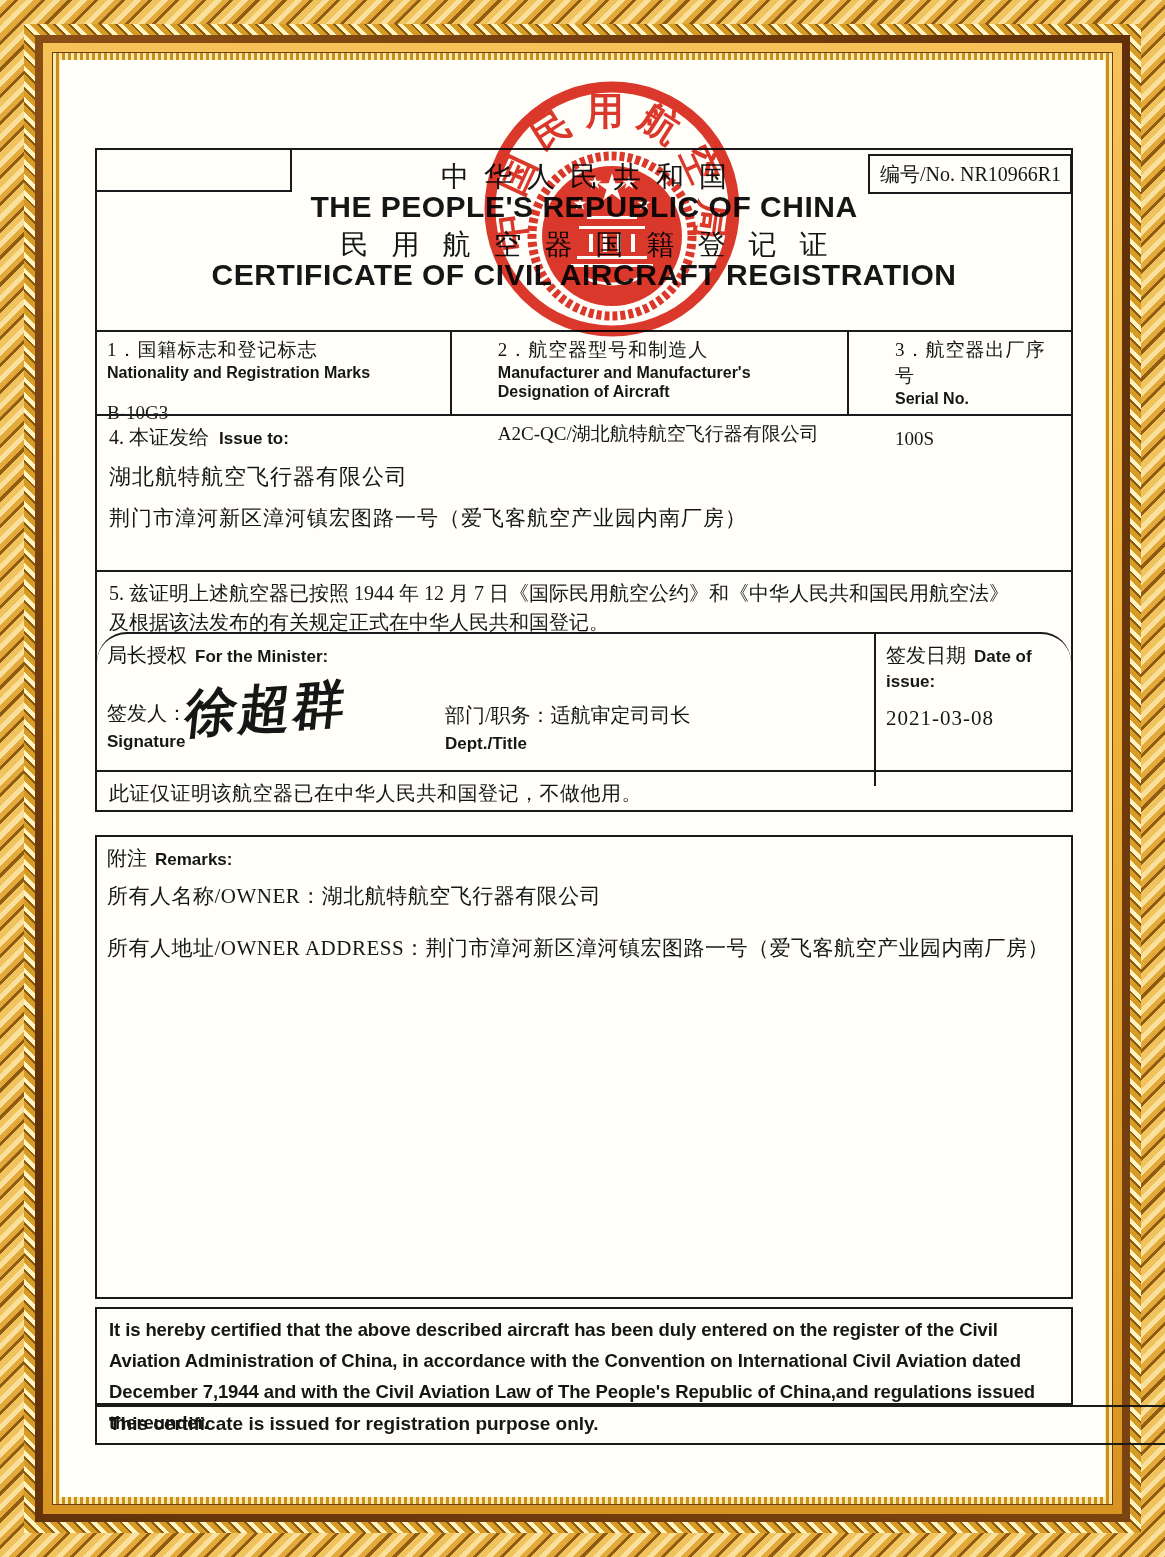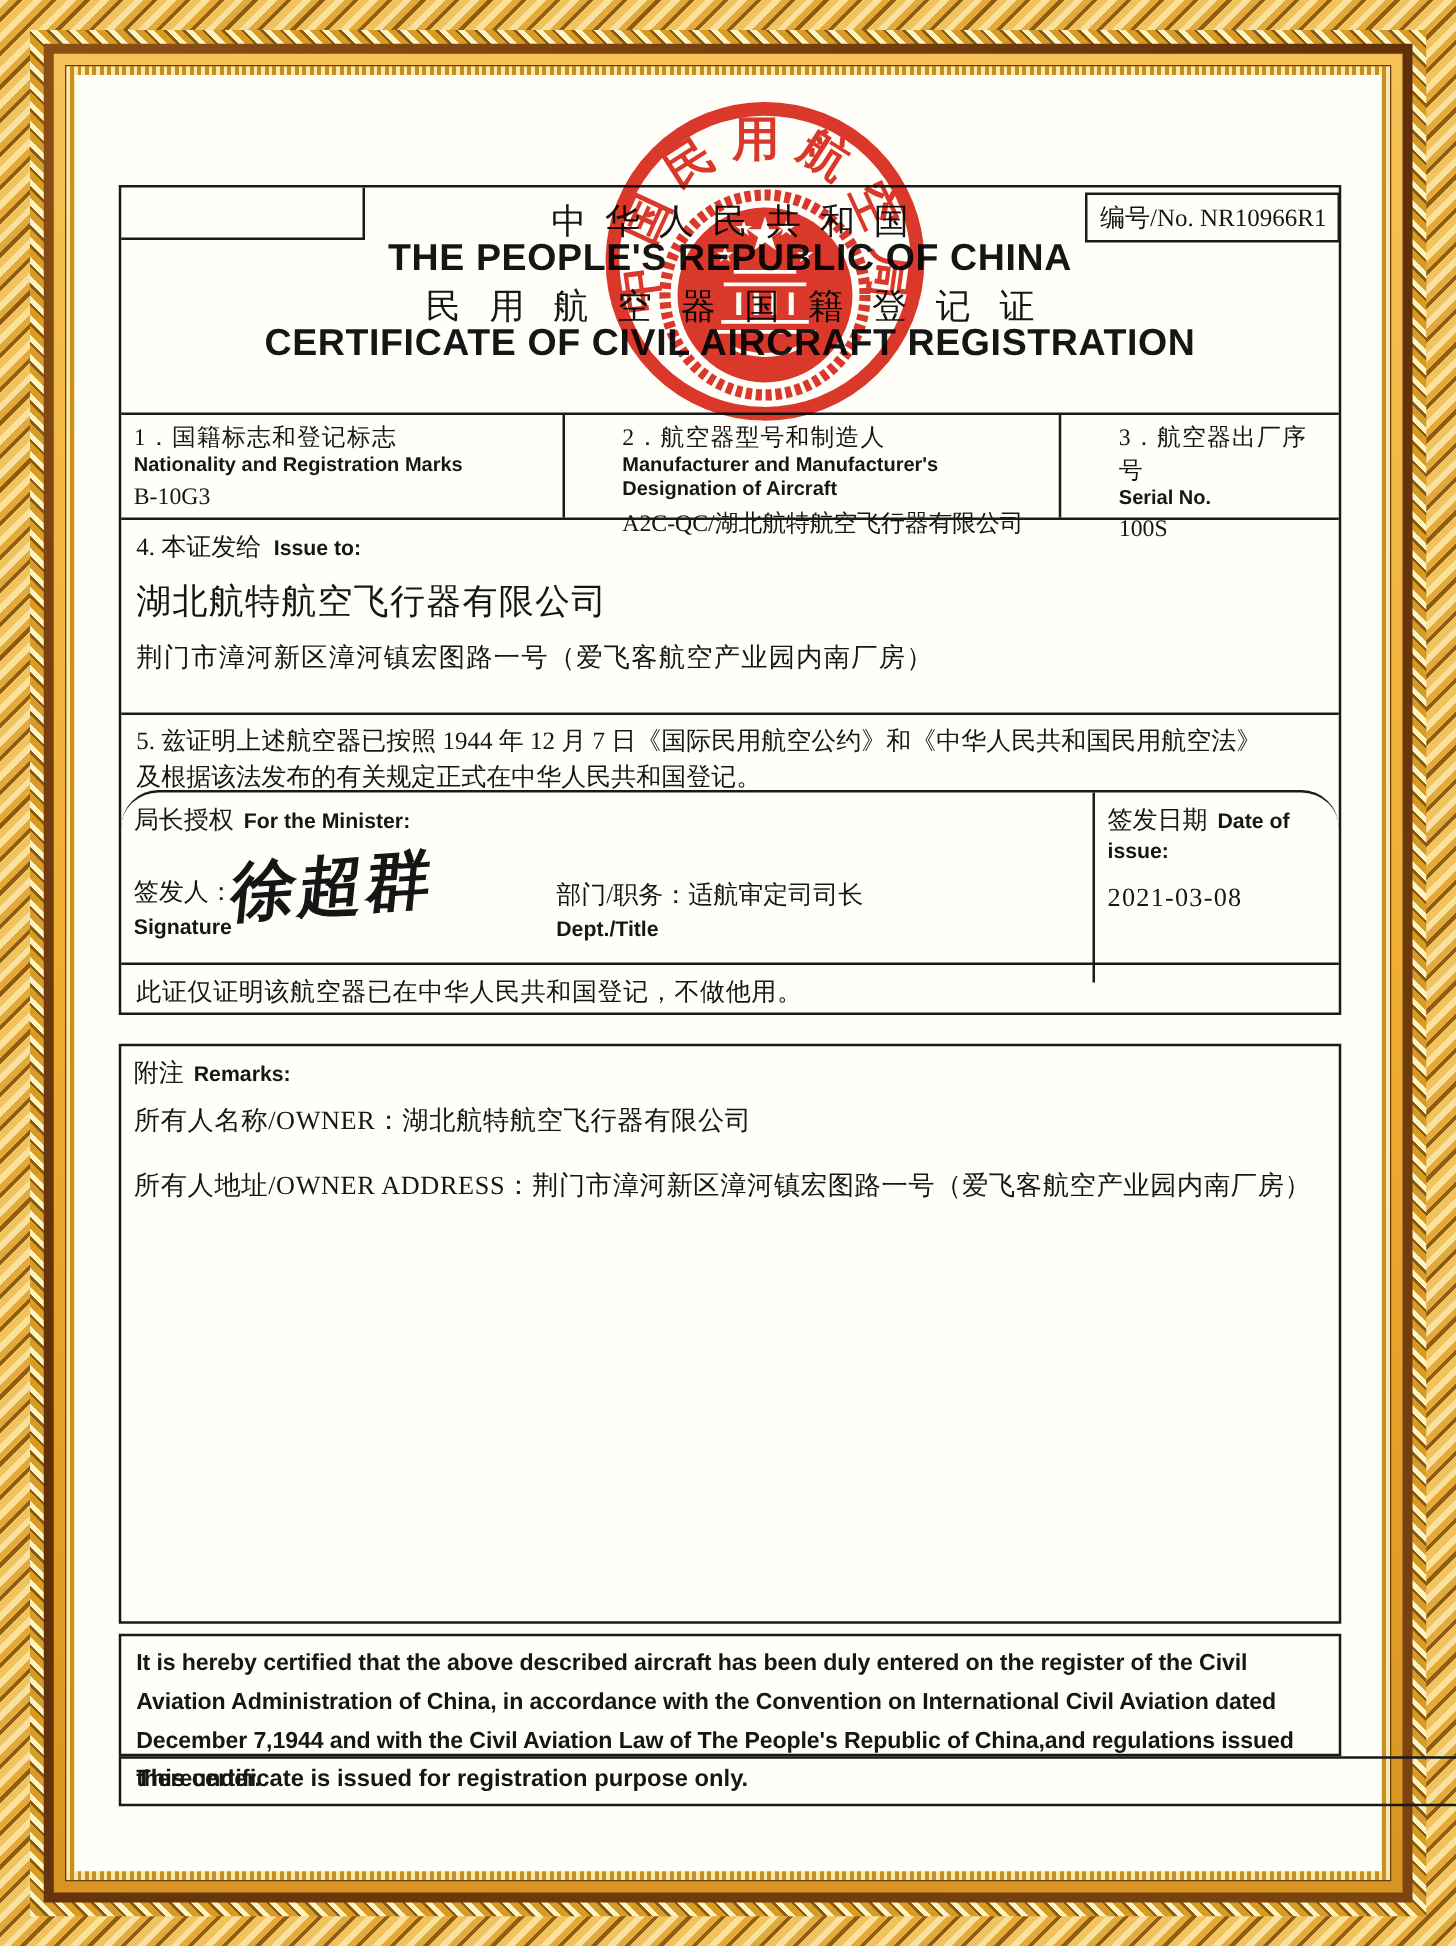--- a/index.html
+++ b/index.html
@@ -34,26 +34,26 @@
   .t-cn2{position:absolute;left:0;right:0;top:76px;text-align:center;font-size:28px;letter-spacing:23px;text-indent:23px;}
   .t-en2{position:absolute;left:0;right:0;top:108px;text-align:center;font-size:30px;letter-spacing:.5px;}
 
   .row1{top:180px;height:84px;display:flex;gap:36px;}
   .r1c{box-sizing:border-box;padding:5px 10px;}
   .r1c1{width:385px;border-right:2px solid #1a1a1a;}
   .r1c2{width:392px;border-right:2px solid #1a1a1a;}
   .r1c3{width:201px;}
   .lab-cn{font-size:19px;letter-spacing:1px;}
   .lab-en{font-size:16px;line-height:19px;}
-  .val{font-size:19px;margin-top:5px;}
+  .val{font-size:19px;margin-top:20px;}
 
   .row4{top:264px;height:136px;padding:8px 12px;box-sizing:border-box;}
   .row4 .l1{font-size:20px;}
   .row4 .l1 .ensb{font-size:17px;margin-left:10px;}
-  .row4 .l2{font-size:28px;margin-top:11px;letter-spacing:1px;}
+  .row4 .l2{font-size:22px;margin-top:11px;letter-spacing:1px;}
   .row4 .l3{font-size:21px;margin-top:12px;letter-spacing:1px;}
 
   .row5{top:420px;height:62px;padding:7px 12px;box-sizing:border-box;font-size:20px;line-height:29px;}
 
   .rowm{top:482px;height:154px;border-radius:30px;}
   .cell-min{position:absolute;left:0;top:0;width:777px;height:100%;}
   .cell-date{position:absolute;left:777px;top:0;right:0;height:100%;border-left:2px solid #1a1a1a;box-sizing:border-box;}
   .min-lab{position:absolute;left:10px;top:8px;font-size:20px;}
   .min-lab .ensb, .date-lab .ensb{font-size:17px;margin-left:8px;}
   .signer{position:absolute;left:10px;top:66px;font-size:20px;}

